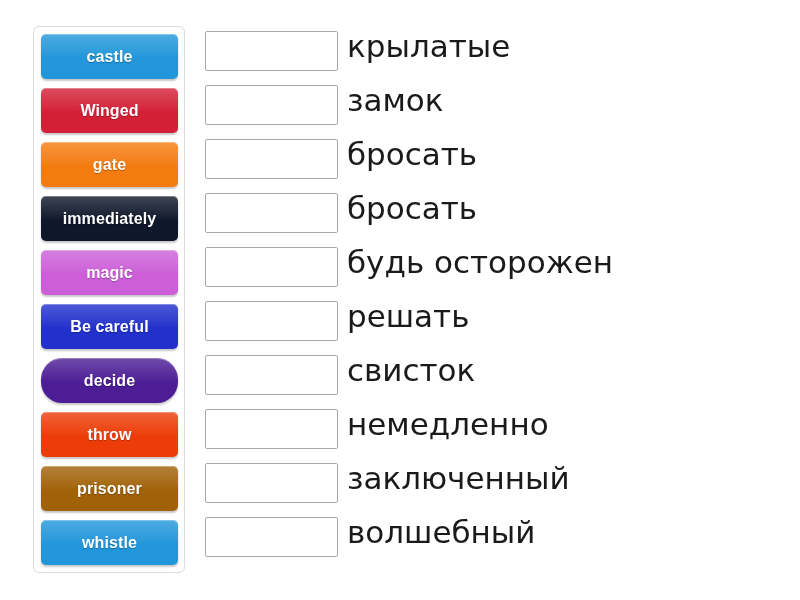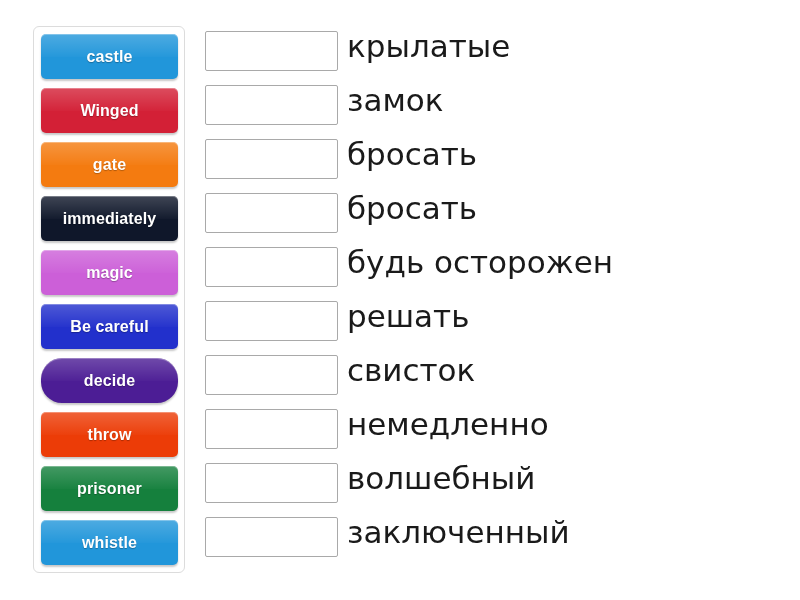--- a/index.html
+++ b/index.html
@@ -131,21 +131,21 @@
       </div>
       <div class="tile" style="background: rgb(34, 48, 204);">
         <span class="tile-label">Be careful</span>
       </div>
       <div class="tile" style="background: #4c1d95; border-radius: 21px;">
         <span class="tile-label">decide</span>
       </div>
       <div class="tile" style="background: rgb(236, 60, 7);">
         <span class="tile-label">throw</span>
       </div>
-      <div class="tile" style="background: #15803d;">
+      <div class="tile" style="background: #a16207;">
         <span class="tile-label">prisoner</span>
       </div>
       <div class="tile" style="background: rgb(33, 150, 218);">
         <span class="tile-label">whistle</span>
       </div>
     </div>
 
   <div class="answers">
       <div class="answer-row">
         <input class="drop-box" type="text" placeholder="" style="">
@@ -174,21 +174,21 @@
       <div class="answer-row">
         <input class="drop-box" type="text" placeholder="" style="">
         <div class="translation">свисток</div>
       </div>
       <div class="answer-row">
         <input class="drop-box" type="text" placeholder="" style="">
         <div class="translation">немедленно</div>
       </div>
       <div class="answer-row">
         <input class="drop-box" type="text" placeholder="" style="">
-        <div class="translation">волшебный</div>
+        <div class="translation">заключенный</div>
       </div>
       <div class="answer-row">
         <input class="drop-box" type="text" placeholder="" style="">
-        <div class="translation">заключенный</div>
+        <div class="translation">волшебный</div>
       </div>
     </div>
 
 </div>
 
 </body></html>

